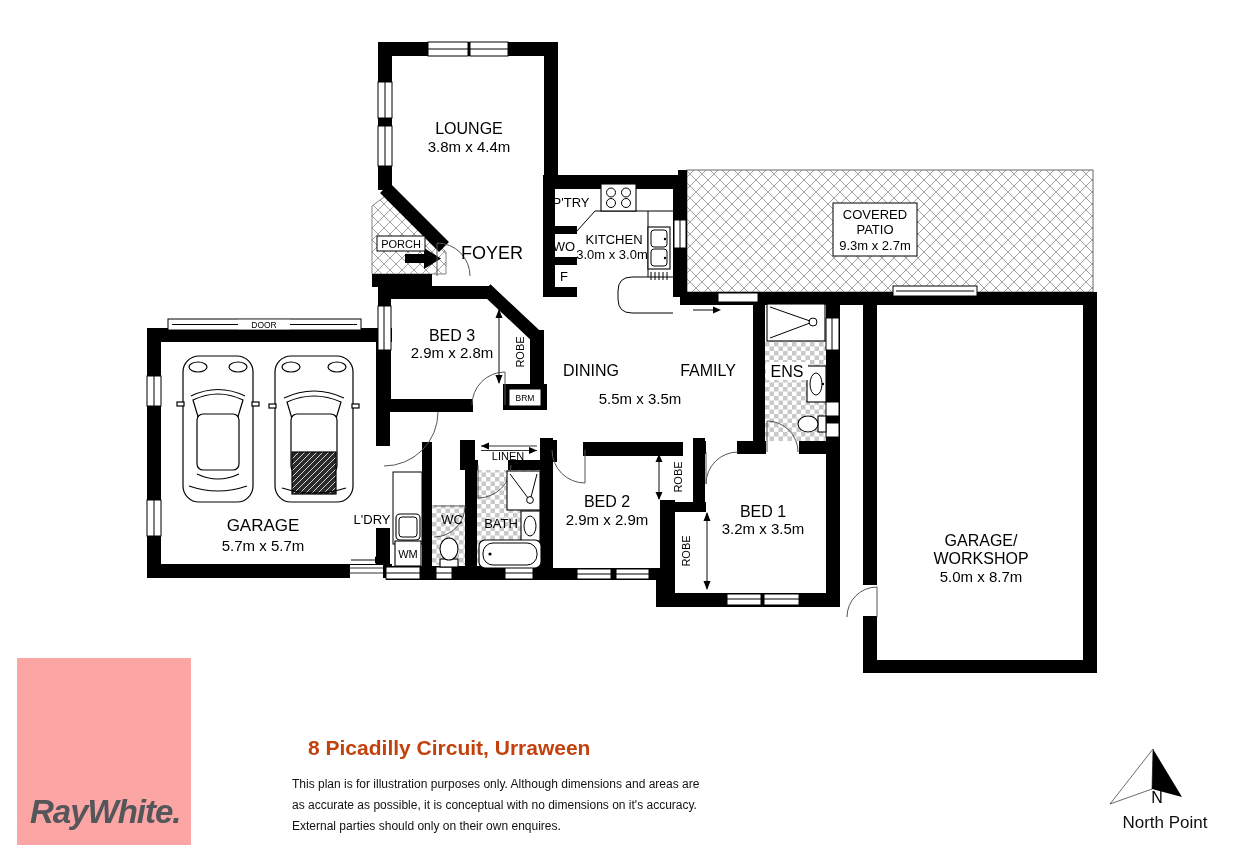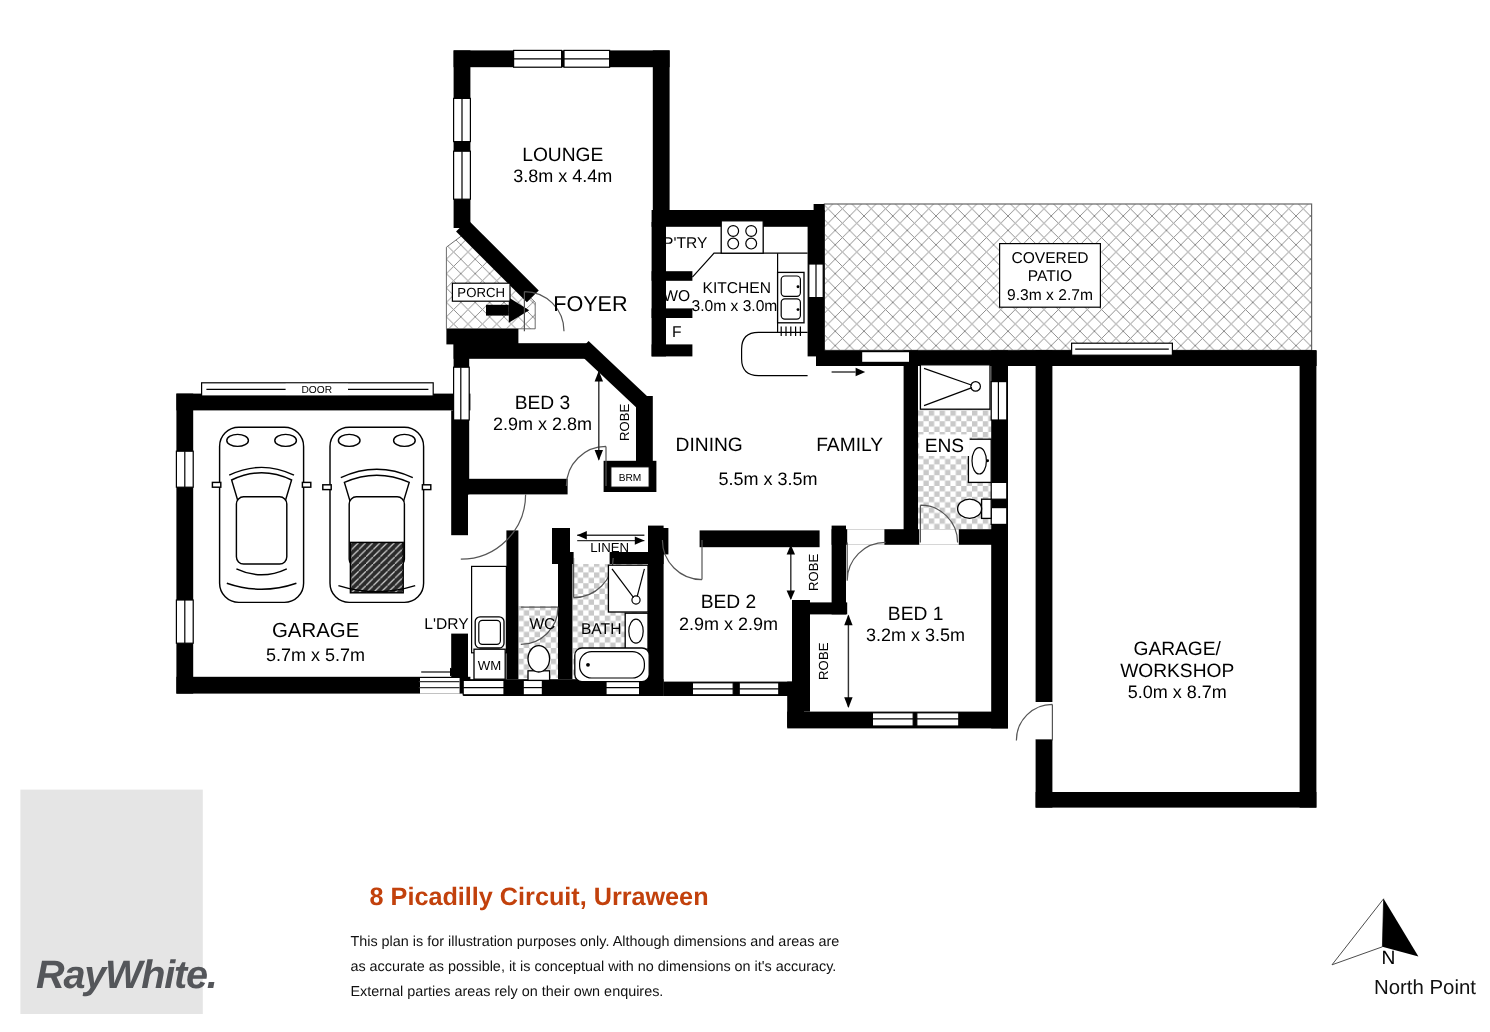--- a/index.html
+++ b/index.html
@@ -11,27 +11,27 @@
   .room-dims{font-size:15px;}
   .med-label{font-size:13px;}
   .small-label{font-size:11px;}
   .tiny-label{font-size:8.5px;}
   .wall{fill:#000;}
   .win{fill:#fff;stroke:#000;stroke-width:1;}
   .fixture{fill:#fff;stroke:#000;stroke-width:1.1;}
   .thin{fill:none;stroke:#000;stroke-width:1;}
   .arc{fill:none;stroke:#555;stroke-width:1;}
   .track{stroke:#333;stroke-width:1.2;}
-  #logo-box{position:absolute;left:17px;top:658px;width:152px;height:187px;background:#e5e5e5;}
+  #logo-box{position:absolute;left:17px;top:658px;width:174px;height:187px;background:#fca5a5;}
   #logo-text{position:absolute;left:13px;bottom:14px;color:#54565A;font-size:33px;
              font-weight:bold;font-style:italic;letter-spacing:-1px;}
   #address{position:absolute;left:308px;top:736px;font-size:21px;font-weight:bold;color:#c2410c;}
   #disclaimer{position:absolute;left:292px;top:774px;font-size:12px;color:#111;line-height:21px;}
   #north{position:absolute;left:1100px;top:740px;width:130px;height:95px;}
-  #north-label{position:absolute;left:0;top:73px;width:130px;text-align:right;
+  #north-label{position:absolute;left:0;top:73px;width:130px;text-align:center;
                font-size:17px;color:#111;}
 </style>
 </head>
 <body>
 
 <div id="page">
 
 <svg id="plan-svg" width="1242" height="720" viewBox="0 0 1242 720">
   <defs>
     <pattern id="hatch" width="12" height="12" patternUnits="userSpaceOnUse">
@@ -356,21 +356,21 @@
 
 <div id="logo-box">
   <span id="logo-text">RayWhite.</span>
 </div>
 
 <div id="address">8 Picadilly Circuit, Urraween</div>
 
 <div id="disclaimer">
   <div>This plan is for illustration purposes only.  Although dimensions and areas are</div>
   <div>as accurate as possible, it is conceptual with no dimensions on it's accuracy.</div>
-  <div>External parties areas rely on their own enquires.</div>
+  <div>External parties should only on their own enquires.</div>
 </div>
 
 <div id="north">
   <svg width="130" height="72" viewBox="0 0 130 72">
     <polygon points="53,9 10,64 52,49" fill="#fff" stroke="#444" stroke-width="0.8"></polygon>
     <polygon points="53,9 52,49 82,57" fill="#000"></polygon>
     <text x="57" y="63" text-anchor="middle" font-size="16" font-family="DejaVu Serif, serif" fill="#000">N</text>
   </svg>
   <div id="north-label">North Point</div>
 </div>

